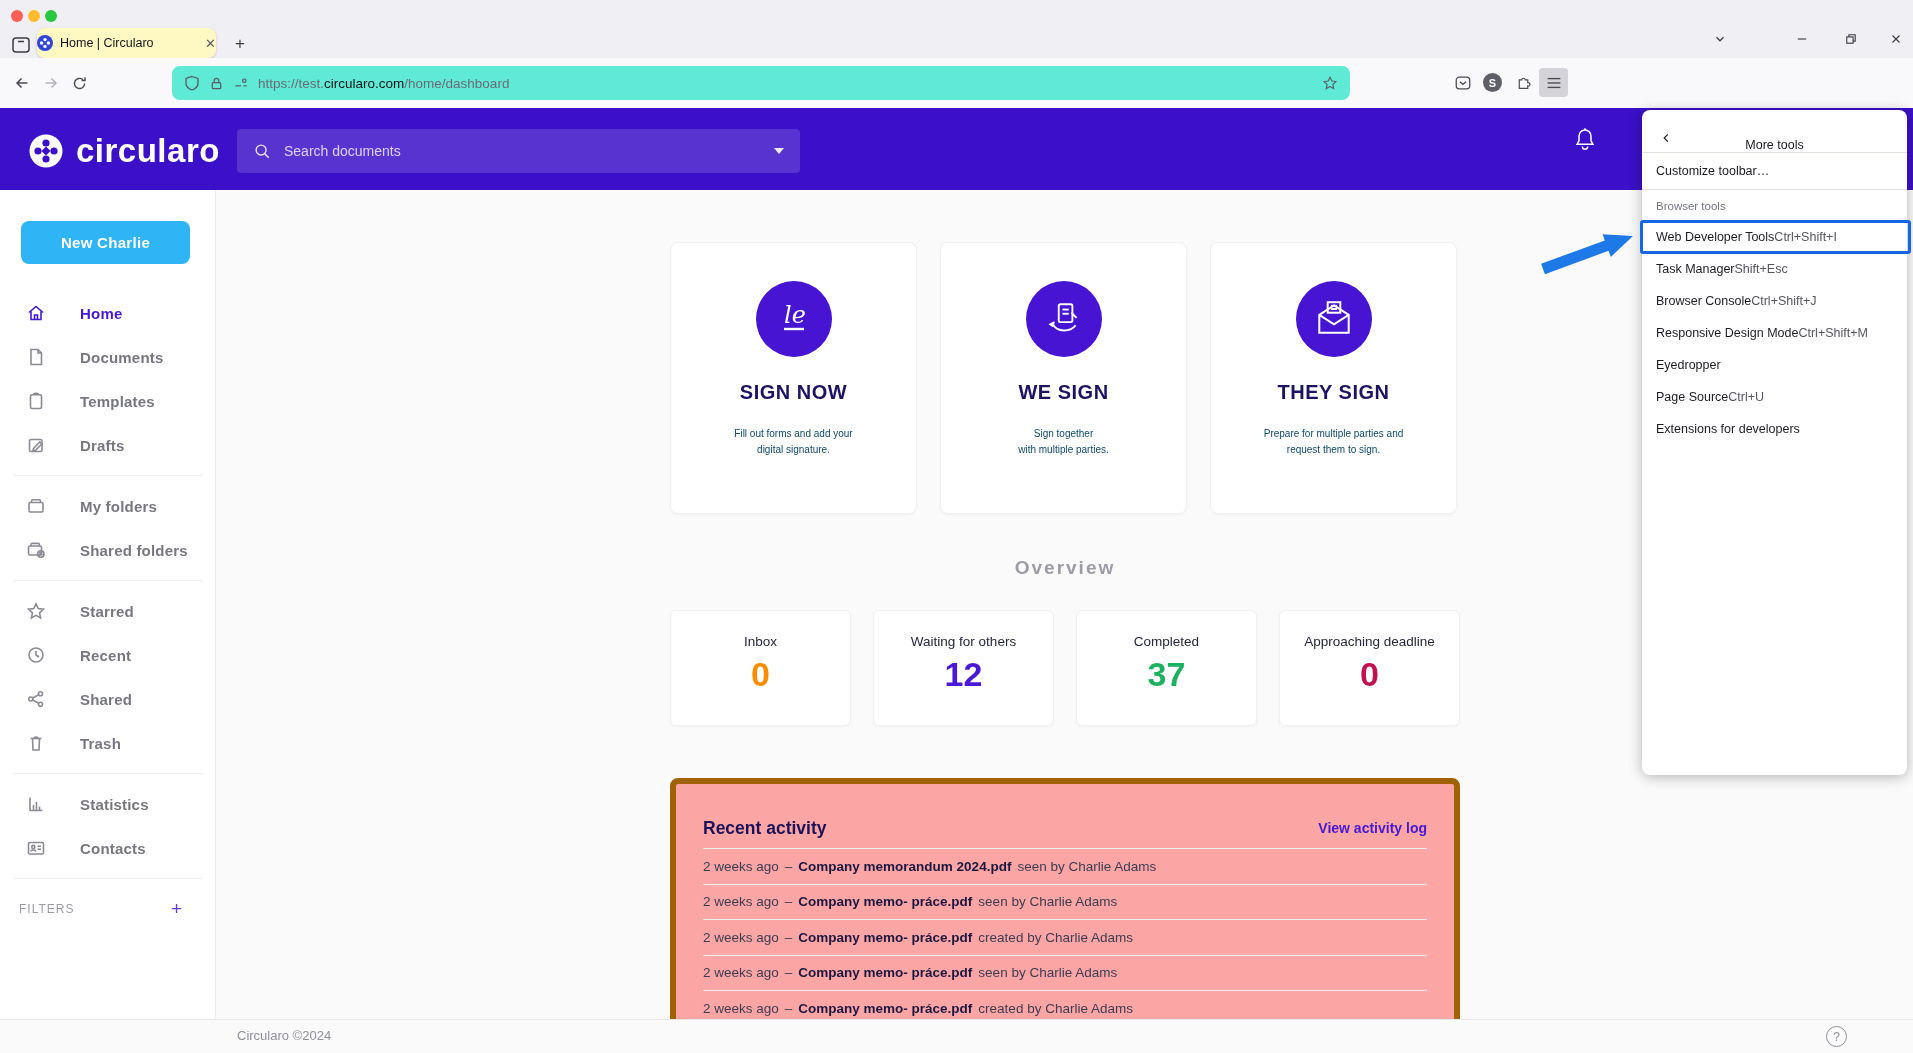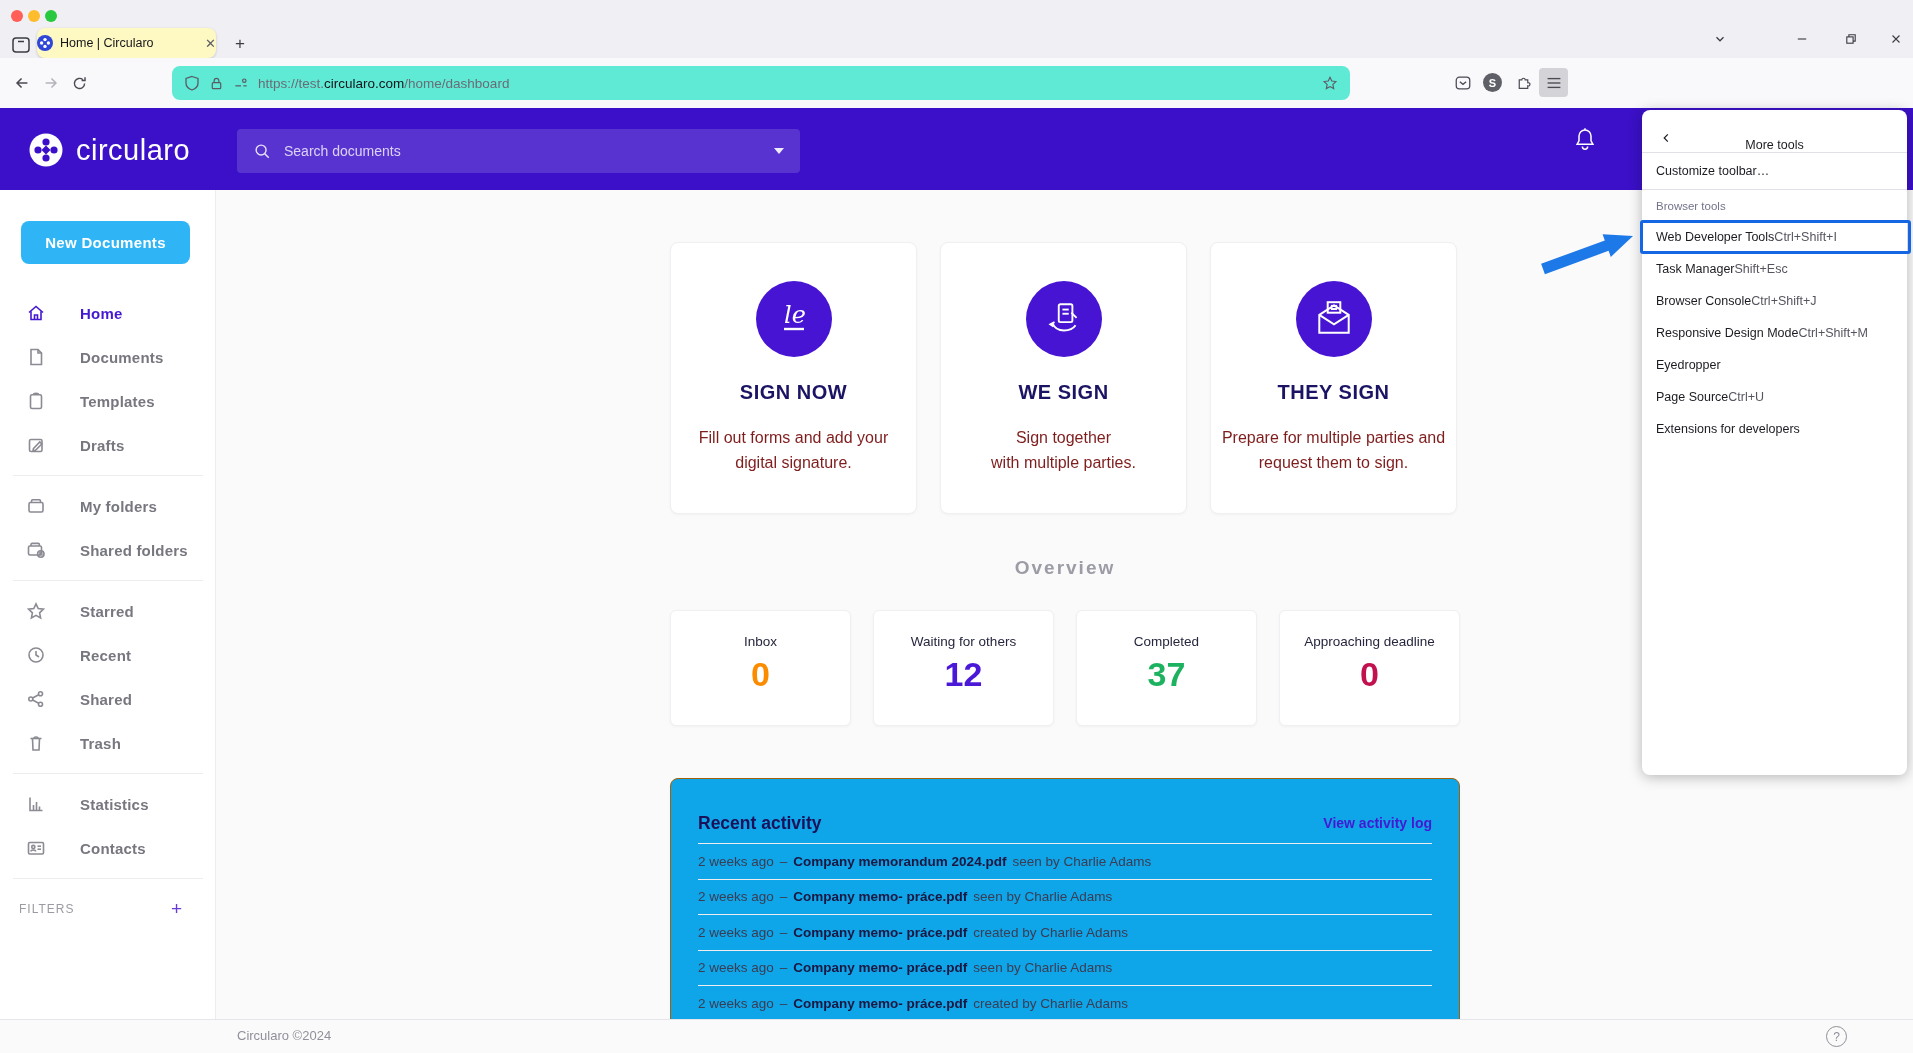--- a/index.html
+++ b/index.html
@@ -25,21 +25,21 @@
           display:flex;align-items:center;padding:0 12px;box-sizing:border-box;gap:9px;color:#5b5b66}
   .urltext{font-size:13.5px;color:#6b6b76;flex:1;white-space:nowrap}
   .urltext b{color:#15141a;font-weight:normal}
   .tb-ico{position:absolute;top:68px;width:29px;height:29px;display:flex;align-items:center;justify-content:center;border-radius:4px;color:#4a4a52}
   .sbadge{width:19px;height:19px;border-radius:50%;background:#5f5f68;color:#fff;font-size:11px;font-weight:bold;display:flex;align-items:center;justify-content:center}
   .active-gray{background:#d4d4d8}
 
   
   .appheader{position:absolute;left:0;top:108px;width:100%;height:82px;background:#3b10c8}
   .brand{position:absolute;left:28px;top:24px;display:flex;align-items:center;gap:12px;color:#fff}
-  .brand-name{font-size:29px;font-weight:normal;letter-spacing:.5px}
+  .brand-name{font-size:33px;font-weight:bold;letter-spacing:.5px}
   .searchbar{position:absolute;left:237px;top:21px;width:563px;height:44px;background:rgba(255,255,255,.15);border-radius:4px;
              display:flex;align-items:center;padding:0 16px;box-sizing:border-box;gap:11px}
   .searchbar input{flex:1;background:transparent;border:none;outline:none;font-size:14px;color:#fff;font-family:inherit}
   .searchbar input::placeholder{color:rgba(255,255,255,.78)}
   .sb-caret{width:0;height:0;border-left:5px solid transparent;border-right:5px solid transparent;border-top:6px solid rgba(255,255,255,.9)}
   .bell{position:absolute;left:1570px;top:16px;width:30px;height:30px;color:#fff;display:flex;align-items:center;justify-content:center}
 
   
   .sidebar{position:absolute;left:0;top:190px;width:216px;height:830px;background:#fff;border-right:1px solid #ececef;box-sizing:border-box}
   .newdoc{position:absolute;left:21px;top:31px;width:169px;height:43px;background:#2fb5f5;color:#fff;border:none;border-radius:8px;
@@ -52,28 +52,28 @@
   .filters-row{height:44px;display:flex;align-items:center;justify-content:space-between;padding:0 34px 0 19px}
   .filters-label{font-size:12px;color:#9b9ba3;letter-spacing:1px}
   .filters-add{font-size:19px;color:#6a3bd8;font-weight:400}
 
   
   .actions{position:absolute;left:670px;top:242px;display:flex;gap:23px}
   .acard{width:247px;height:272px;background:#fff;border:1px solid #f0f0f2;border-radius:8px;box-shadow:0 1px 3px rgba(0,0,0,.04);
          box-sizing:border-box;text-align:center}
   .acircle{width:76px;height:76px;border-radius:50%;background:#4614d2;margin:38px auto 0;display:flex;align-items:center;justify-content:center;color:#fff}
   .atitle{margin-top:24px;font-size:20px;font-weight:800;color:#1b1464;letter-spacing:.5px}
-  .adesc{margin-top:22px;font-size:16px;color:#7f1d1d;line-height:1.55}
+  .adesc{margin-top:22px;font-size:10px;color:#0c4a6e;line-height:1.55}
   .ov-title{position:absolute;left:670px;top:557px;width:790px;text-align:center;font-size:19px;font-weight:bold;color:#9c9ca6;letter-spacing:2px}
   .stats{position:absolute;left:670px;top:610px;display:flex;gap:22px}
   .scard{width:181px;height:116px;background:#fff;border:1px solid #f0f0f2;border-radius:6px;box-shadow:0 1px 3px rgba(0,0,0,.04);
          box-sizing:border-box;text-align:center}
   .slabel{margin-top:23px;font-size:13.5px;color:#26263e}
   .svalue{margin-top:6px;font-size:34px;font-weight:bold}
-  .activity{position:absolute;left:670px;top:778px;width:790px;height:262px;background:#0ea5e9;border:1px solid #a16207;border-radius:8px;
+  .activity{position:absolute;left:670px;top:778px;width:790px;height:262px;background:#fca5a5;border:6px solid #a16207;border-radius:8px;
             box-sizing:border-box;padding:0 27px;box-shadow:0 1px 3px rgba(0,0,0,.04)}
   .act-head{display:flex;justify-content:space-between;align-items:center;padding-top:24px;height:40px;box-sizing:content-box}
   .act-title{font-size:17.5px;font-weight:800;color:#1b1158}
   .act-link{font-size:14px;font-weight:bold;color:#4519d2}
   .act-row{height:34.5px;display:flex;align-items:center;gap:6px;font-size:13.5px;color:#3c3c52;border-top:1px solid #ededf0;white-space:nowrap}
   .act-row:first-of-type{border-top:none}
   .act-file{font-weight:bold;color:#1c1740}
 
   
   .footer{position:absolute;left:0;bottom:0;width:100%;height:33px;background:#fafafa;border-top:1px solid #e6e6ea;z-index:30}
@@ -231,21 +231,21 @@
   <div class="bell">
     <svg width="24" height="26" viewBox="0 0 32 34" fill="none" stroke="currentColor" stroke-width="2">
       <path d="M16 5 a8 8 0 0 0 -8 8 v6.5 l-2.5 4.5 h21 l-2.5 -4.5 V13 a8 8 0 0 0 -8 -8 Z"></path>
       <path d="M12.5 27 a3.5 3.5 0 0 0 7 0"></path>
         <line x1="16" y1="5" x2="16" y2="2.5"></line>
     </svg>
   </div>
 </div>
 
 <div class="sidebar">
-  <button class="newdoc">New Documents</button>
+  <button class="newdoc">New Charlie</button>
   <div class="nav">
     <div class="nav-item active">
       <svg class="nico" viewBox="0 0 20 20" fill="none" stroke="currentColor" stroke-width="1.6">
         <path d="M3 9.5 L10 3.5 L17 9.5"></path>
           <path d="M5 8.3 V16.5 H15 V8.3"></path>
           <path d="M8.5 16.5 V12 H11.5 V16.5"></path>
       </svg>
         <span>Home</span>
     </div>
     <div class="nav-item">

